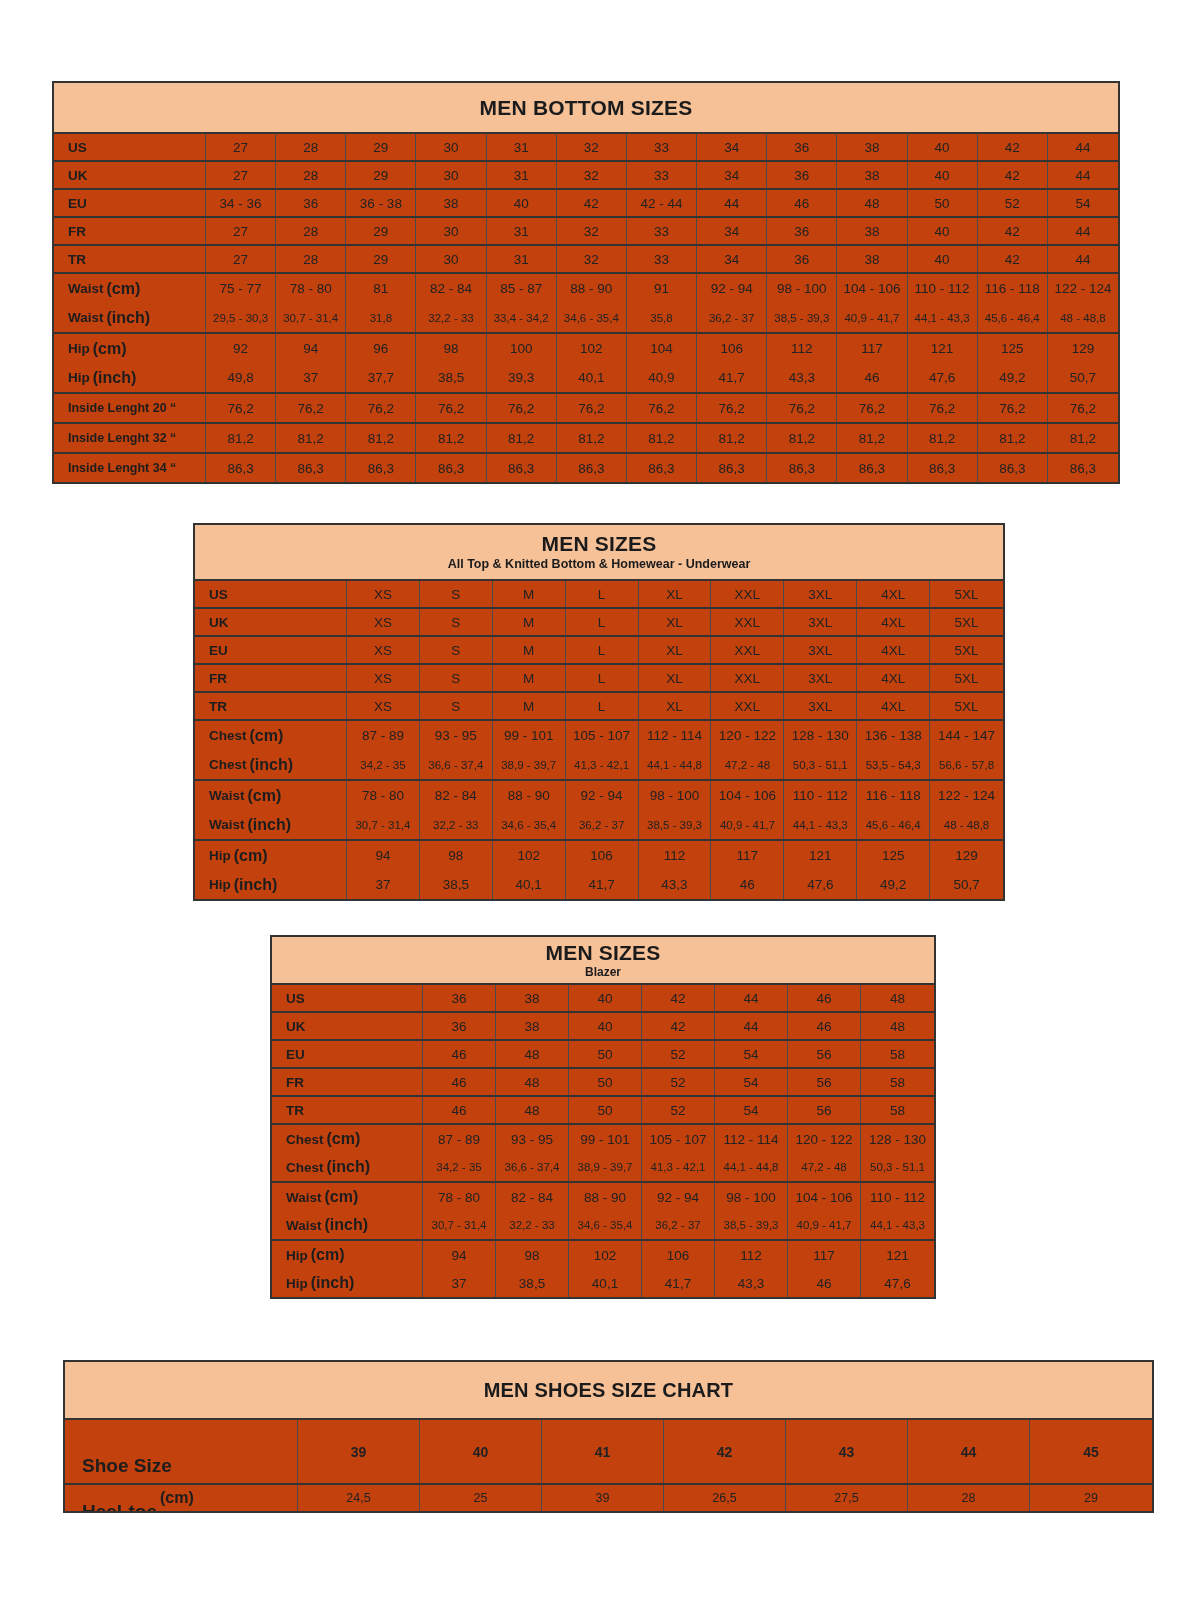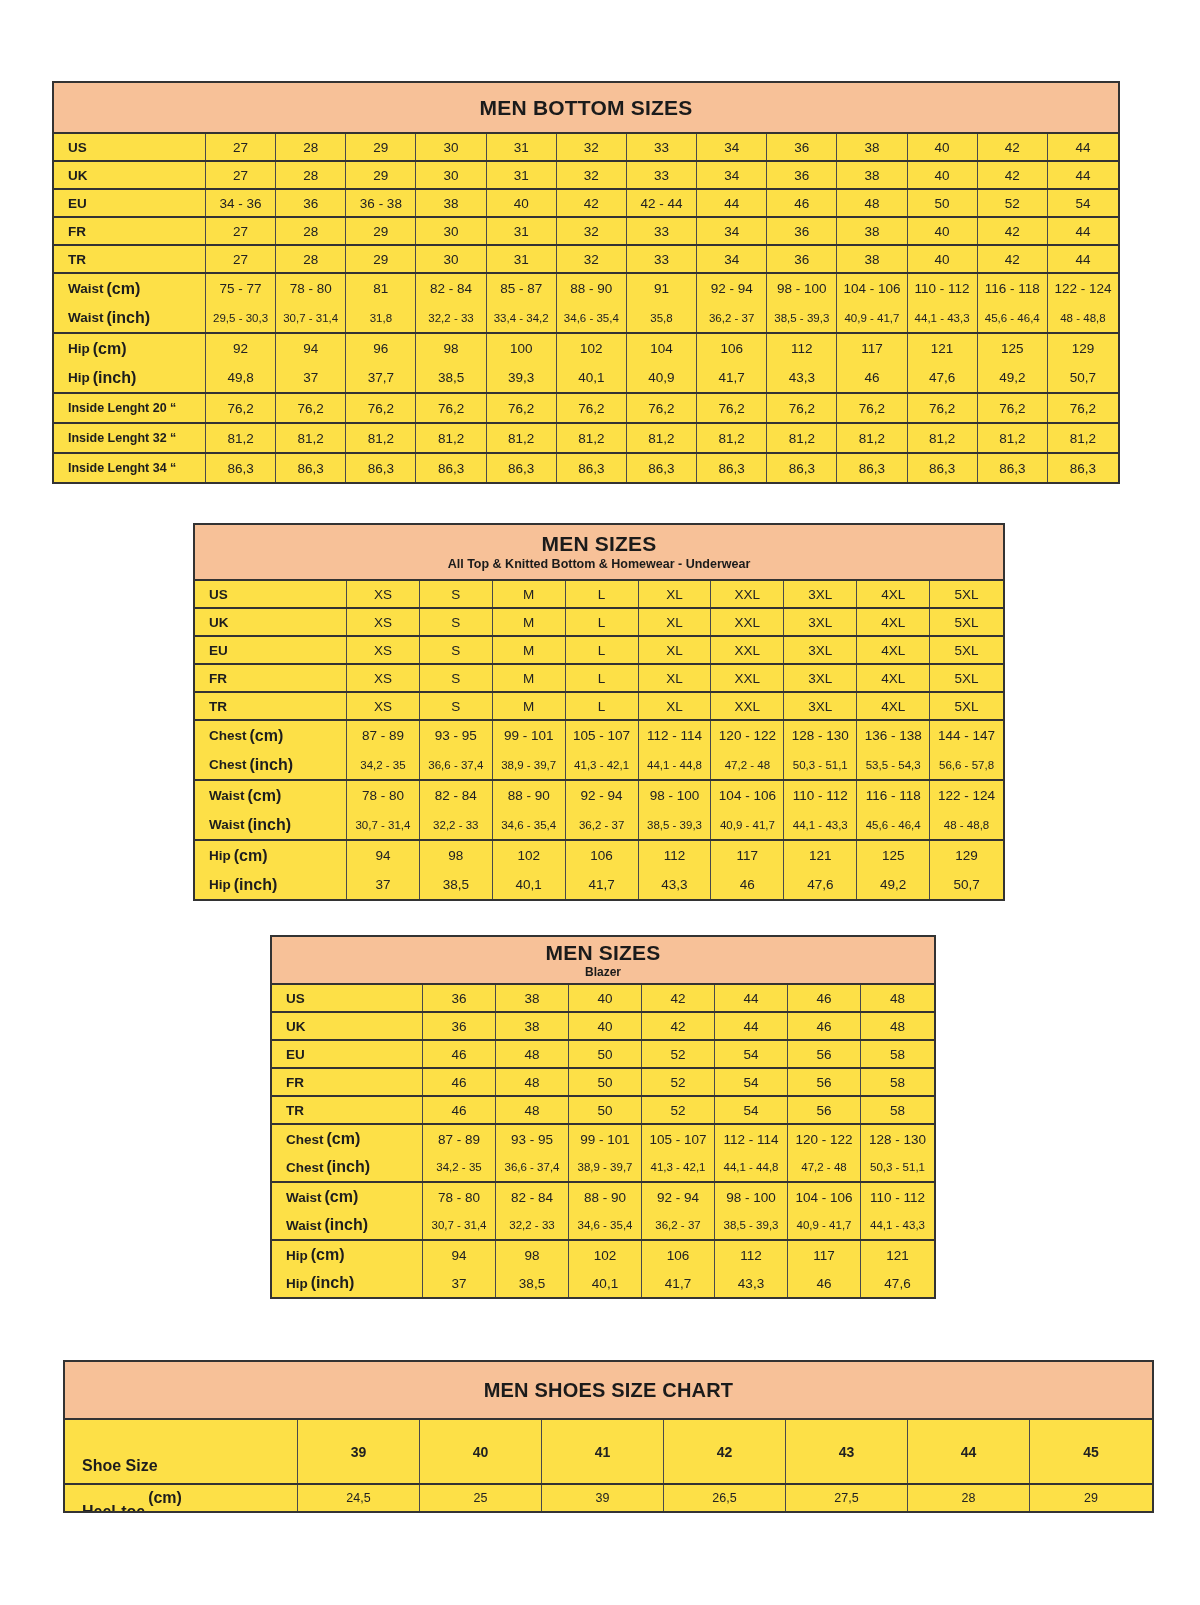--- a/index.html
+++ b/index.html
@@ -1,21 +1,21 @@
 <!DOCTYPE html>
 <html><head>
 <meta charset="utf-8">
 <style>
   html,body{margin:0;padding:0;background:#fff;}
   .page{
     position:relative;width:1200px;height:1605px;background:#ffffff;
     font-family:"Liberation Sans",sans-serif;color:#1d1d1d;overflow:hidden;
   }
   .size-table{
-    position:absolute;border:2px solid #333;background:#fde047;box-sizing:border-box;
+    position:absolute;border:2px solid #333;background:#c2410c;box-sizing:border-box;
   }
   .thead{
     background:#F7C198;border-bottom:2px solid #333;
     display:flex;flex-direction:column;align-items:center;justify-content:center;
     text-align:center;box-sizing:border-box;
   }
   .ttitle{font-weight:700;color:#1b1b1b;letter-spacing:.2px;line-height:1.1;}
   .tsub{font-weight:700;color:#1b1b1b;line-height:1.2;}
   .tsub:empty{display:none;}
   .t1 .ttitle{font-size:21px;}
@@ -38,21 +38,21 @@
 
   .cell{
     display:flex;align-items:center;justify-content:center;height:100%;
     box-sizing:border-box;white-space:nowrap;overflow:hidden;
   }
   .cell:not(:last-child){border-right:1px solid #4a4a4a;}
   .cell.label{justify-content:flex-start;padding-left:14px;}
   .t4 .cell.label{padding-left:17px;}
   .lab-main{font-weight:700;font-size:13.5px;}
   .t1 .tsection:nth-child(n+8) .lab-main{font-size:12.5px;}
-  .t4 .lab-main{font-size:16px;margin-top:28px;}
+  .t4 .lab-main{font-size:19px;margin-top:28px;}
   .lab-unit{font-weight:700;font-size:16px;padding-left:3px;}
   .val{font-size:13.5px;color:#222;}
   .trow.small .val{font-size:11.5px;}
   .t4 .tsection:nth-child(1) .val{font-weight:700;font-size:14px;}
   .t4 .tsection:nth-child(2) .val{font-size:12.5px;}
 
   
   .t1{left:52px;top:81px;width:1068px;--labelw:152px;}
   .t2{left:193px;top:523px;width:812px;--labelw:152px;}
   .t3{left:270px;top:935px;width:666px;--labelw:151px;}

